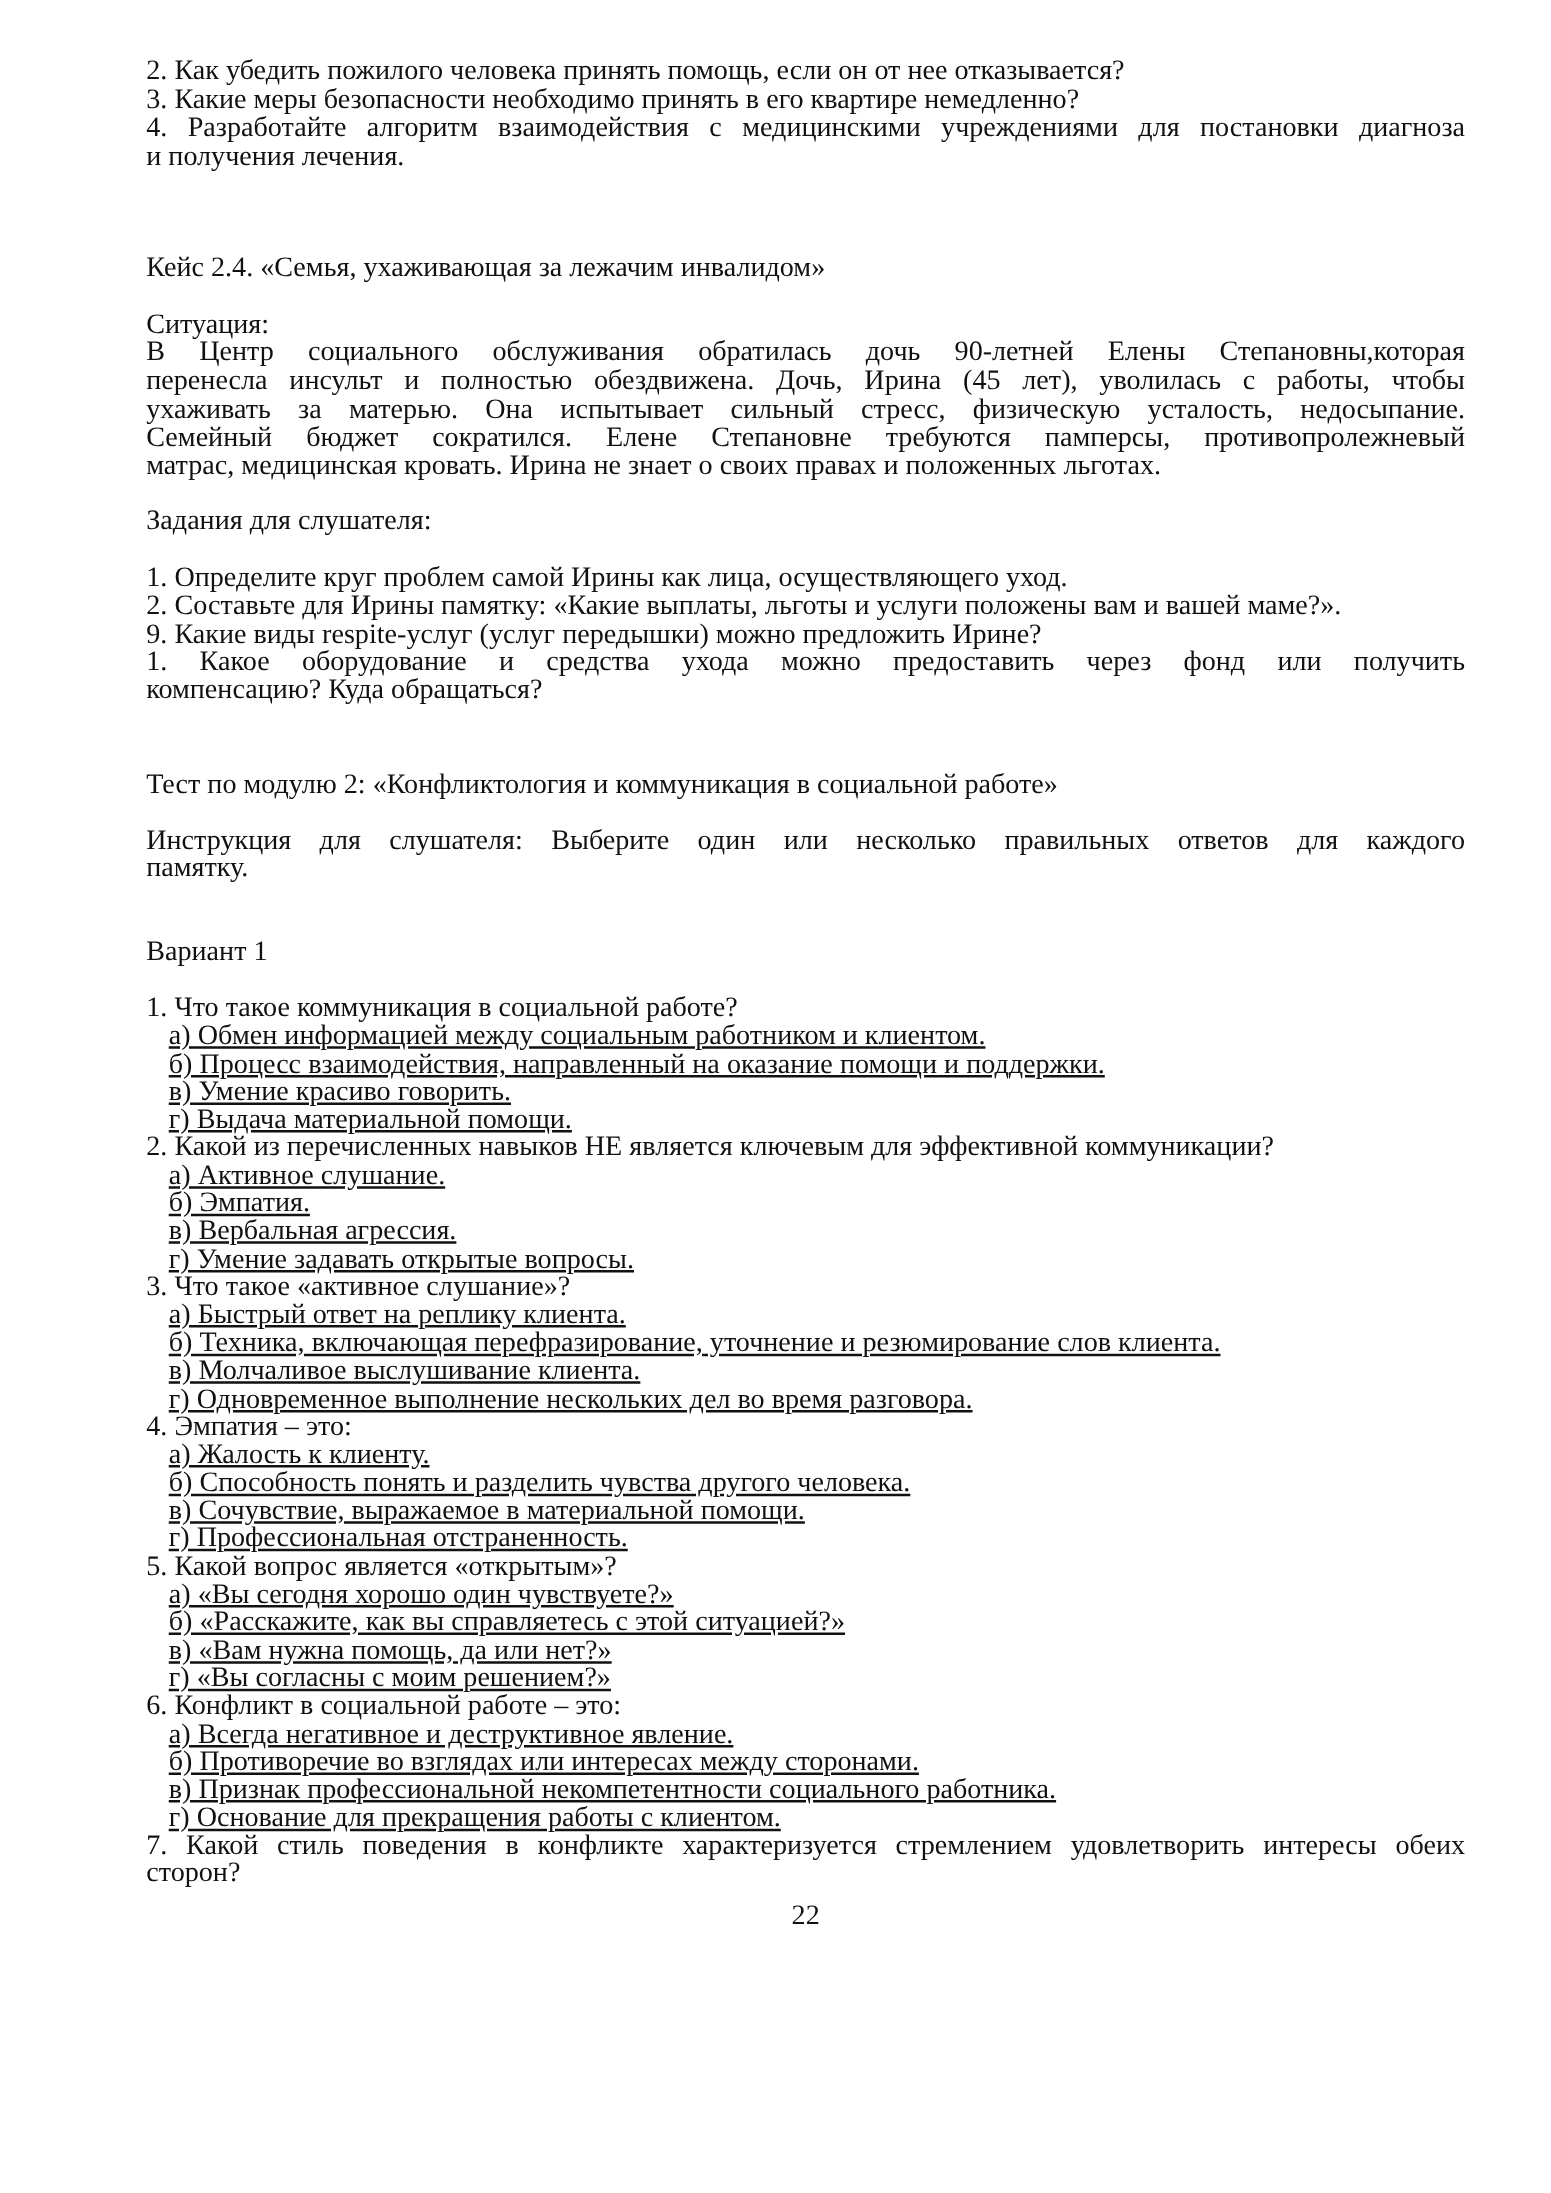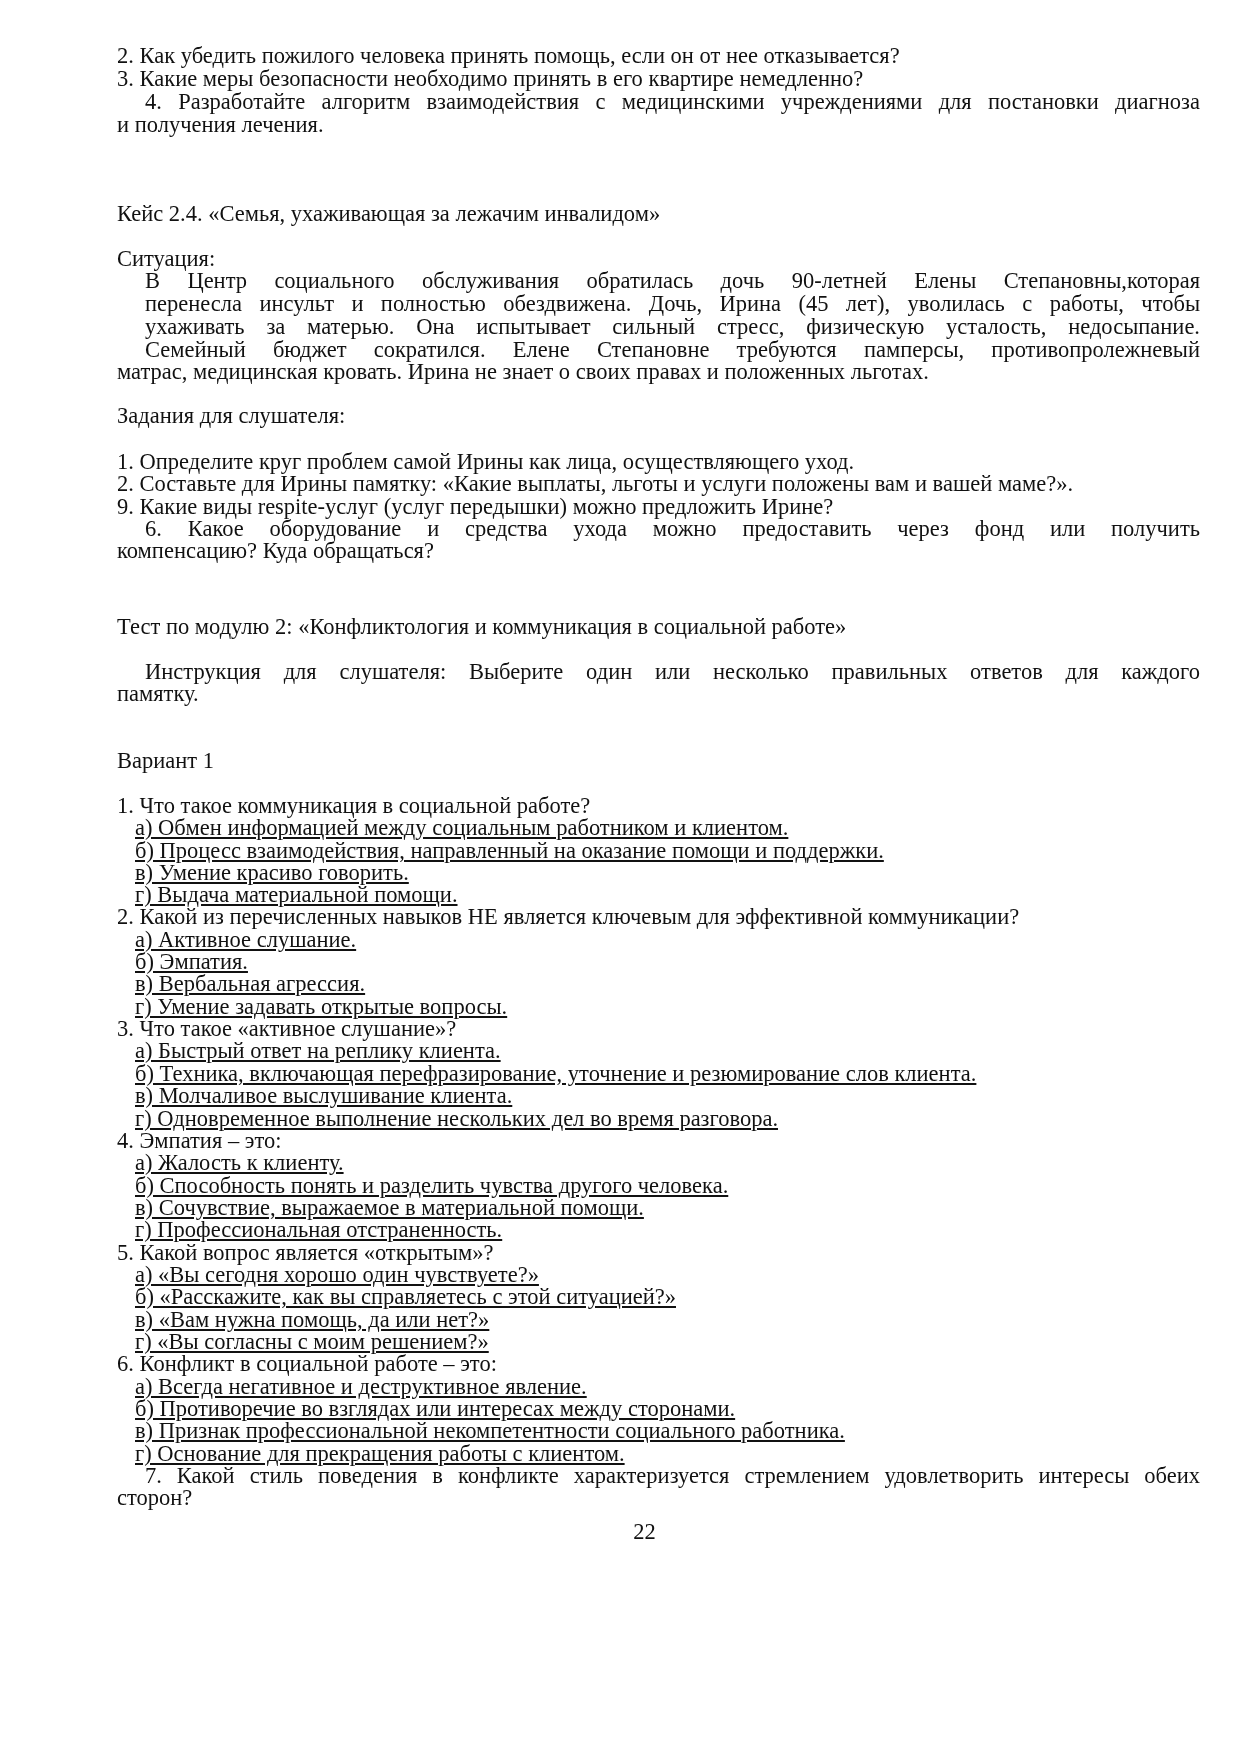--- a/index.html
+++ b/index.html
@@ -1,20 +1,20 @@
 <!DOCTYPE html>
 <html><head>
 <meta charset="utf-8">
 <style>
   html, body { margin: 0; padding: 0; background: #ffffff; }
   body { width: 1241px; height: 1754px; position: relative; overflow: hidden;
          font-family: "Liberation Serif", "DejaVu Serif", serif; color: #111111; }
   .page { position: absolute; left: 117px; top: 0; width: 1055px; }
   .line { position: absolute; left: 0; font-size: 22.5px; line-height: 25px; white-space: nowrap; }
-  .just { width: 1055px; text-align: justify; text-align-last: justify; white-space: normal; margin-left: 28px; }
+  .just { width: 1055px; text-align: justify; text-align-last: justify; white-space: normal; }
   .opt { left: 18px; text-decoration: underline; }
   .pnum { position: absolute; top: 1700px; left: 0; width: 1055px; text-align: center; font-size: 22.5px; }
 </style>
 </head>
 <body>
 
 <div class="page">
 
   <div class="line" style="top:43px">2. Как убедить пожилого человека принять помощь, если он от нее отказывается?</div>
   <div class="line" style="top:66px">3. Какие меры безопасности необходимо принять в его квартире немедленно?</div>
@@ -26,21 +26,21 @@
   <div class="line just" style="top:268px">В Центр социального обслуживания обратилась дочь 90-летней Елены Степановны,которая</div>
   <div class="line just" style="top:291px">перенесла инсульт и полностью обездвижена. Дочь, Ирина (45 лет), уволилась с работы, чтобы</div>
   <div class="line just" style="top:314px">ухаживать за матерью. Она испытывает сильный стресс, физическую усталость, недосыпание.</div>
   <div class="line just" style="top:337px">Семейный бюджет сократился. Елене Степановне требуются памперсы, противопролежневый</div>
   <div class="line" style="top:359px">матрас, медицинская кровать. Ирина не знает о своих правах и положенных льготах.</div>
 
   <div class="line" style="top:403px">Задания для слушателя:</div>
   <div class="line" style="top:449px">1. Определите круг проблем самой Ирины как лица, осуществляющего уход.</div>
   <div class="line" style="top:471px">2. Составьте для Ирины памятку: «Какие выплаты, льготы и услуги положены вам и вашей маме?».</div>
   <div class="line" style="top:494px">9. Какие виды respite-услуг (услуг передышки) можно предложить Ирине?</div>
-  <div class="line just" style="top:516px">6. Какое оборудование и средства ухода можно предоставить через фонд или получить</div>
+  <div class="line just" style="top:516px">1. Какое оборудование и средства ухода можно предоставить через фонд или получить</div>
   <div class="line" style="top:538px">компенсацию? Куда обращаться?</div>
 
   <div class="line" style="top:614px">Тест по модулю 2: «Конфликтология и коммуникация в социальной работе»</div>
   <div class="line just" style="top:659px">Инструкция для слушателя: Выберите один или несколько правильных ответов для каждого</div>
   <div class="line" style="top:681px">памятку.</div>
   <div class="line" style="top:748px">Вариант 1</div>
 
   <div class="line" style="top:793px">1. Что такое коммуникация в социальной работе?</div>
   <div class="line opt" style="top:815px">а) Обмен информацией между социальным работником и клиентом.</div>
   <div class="line opt" style="top:838px">б) Процесс взаимодействия, направленный на оказание помощи и поддержки.</div>

